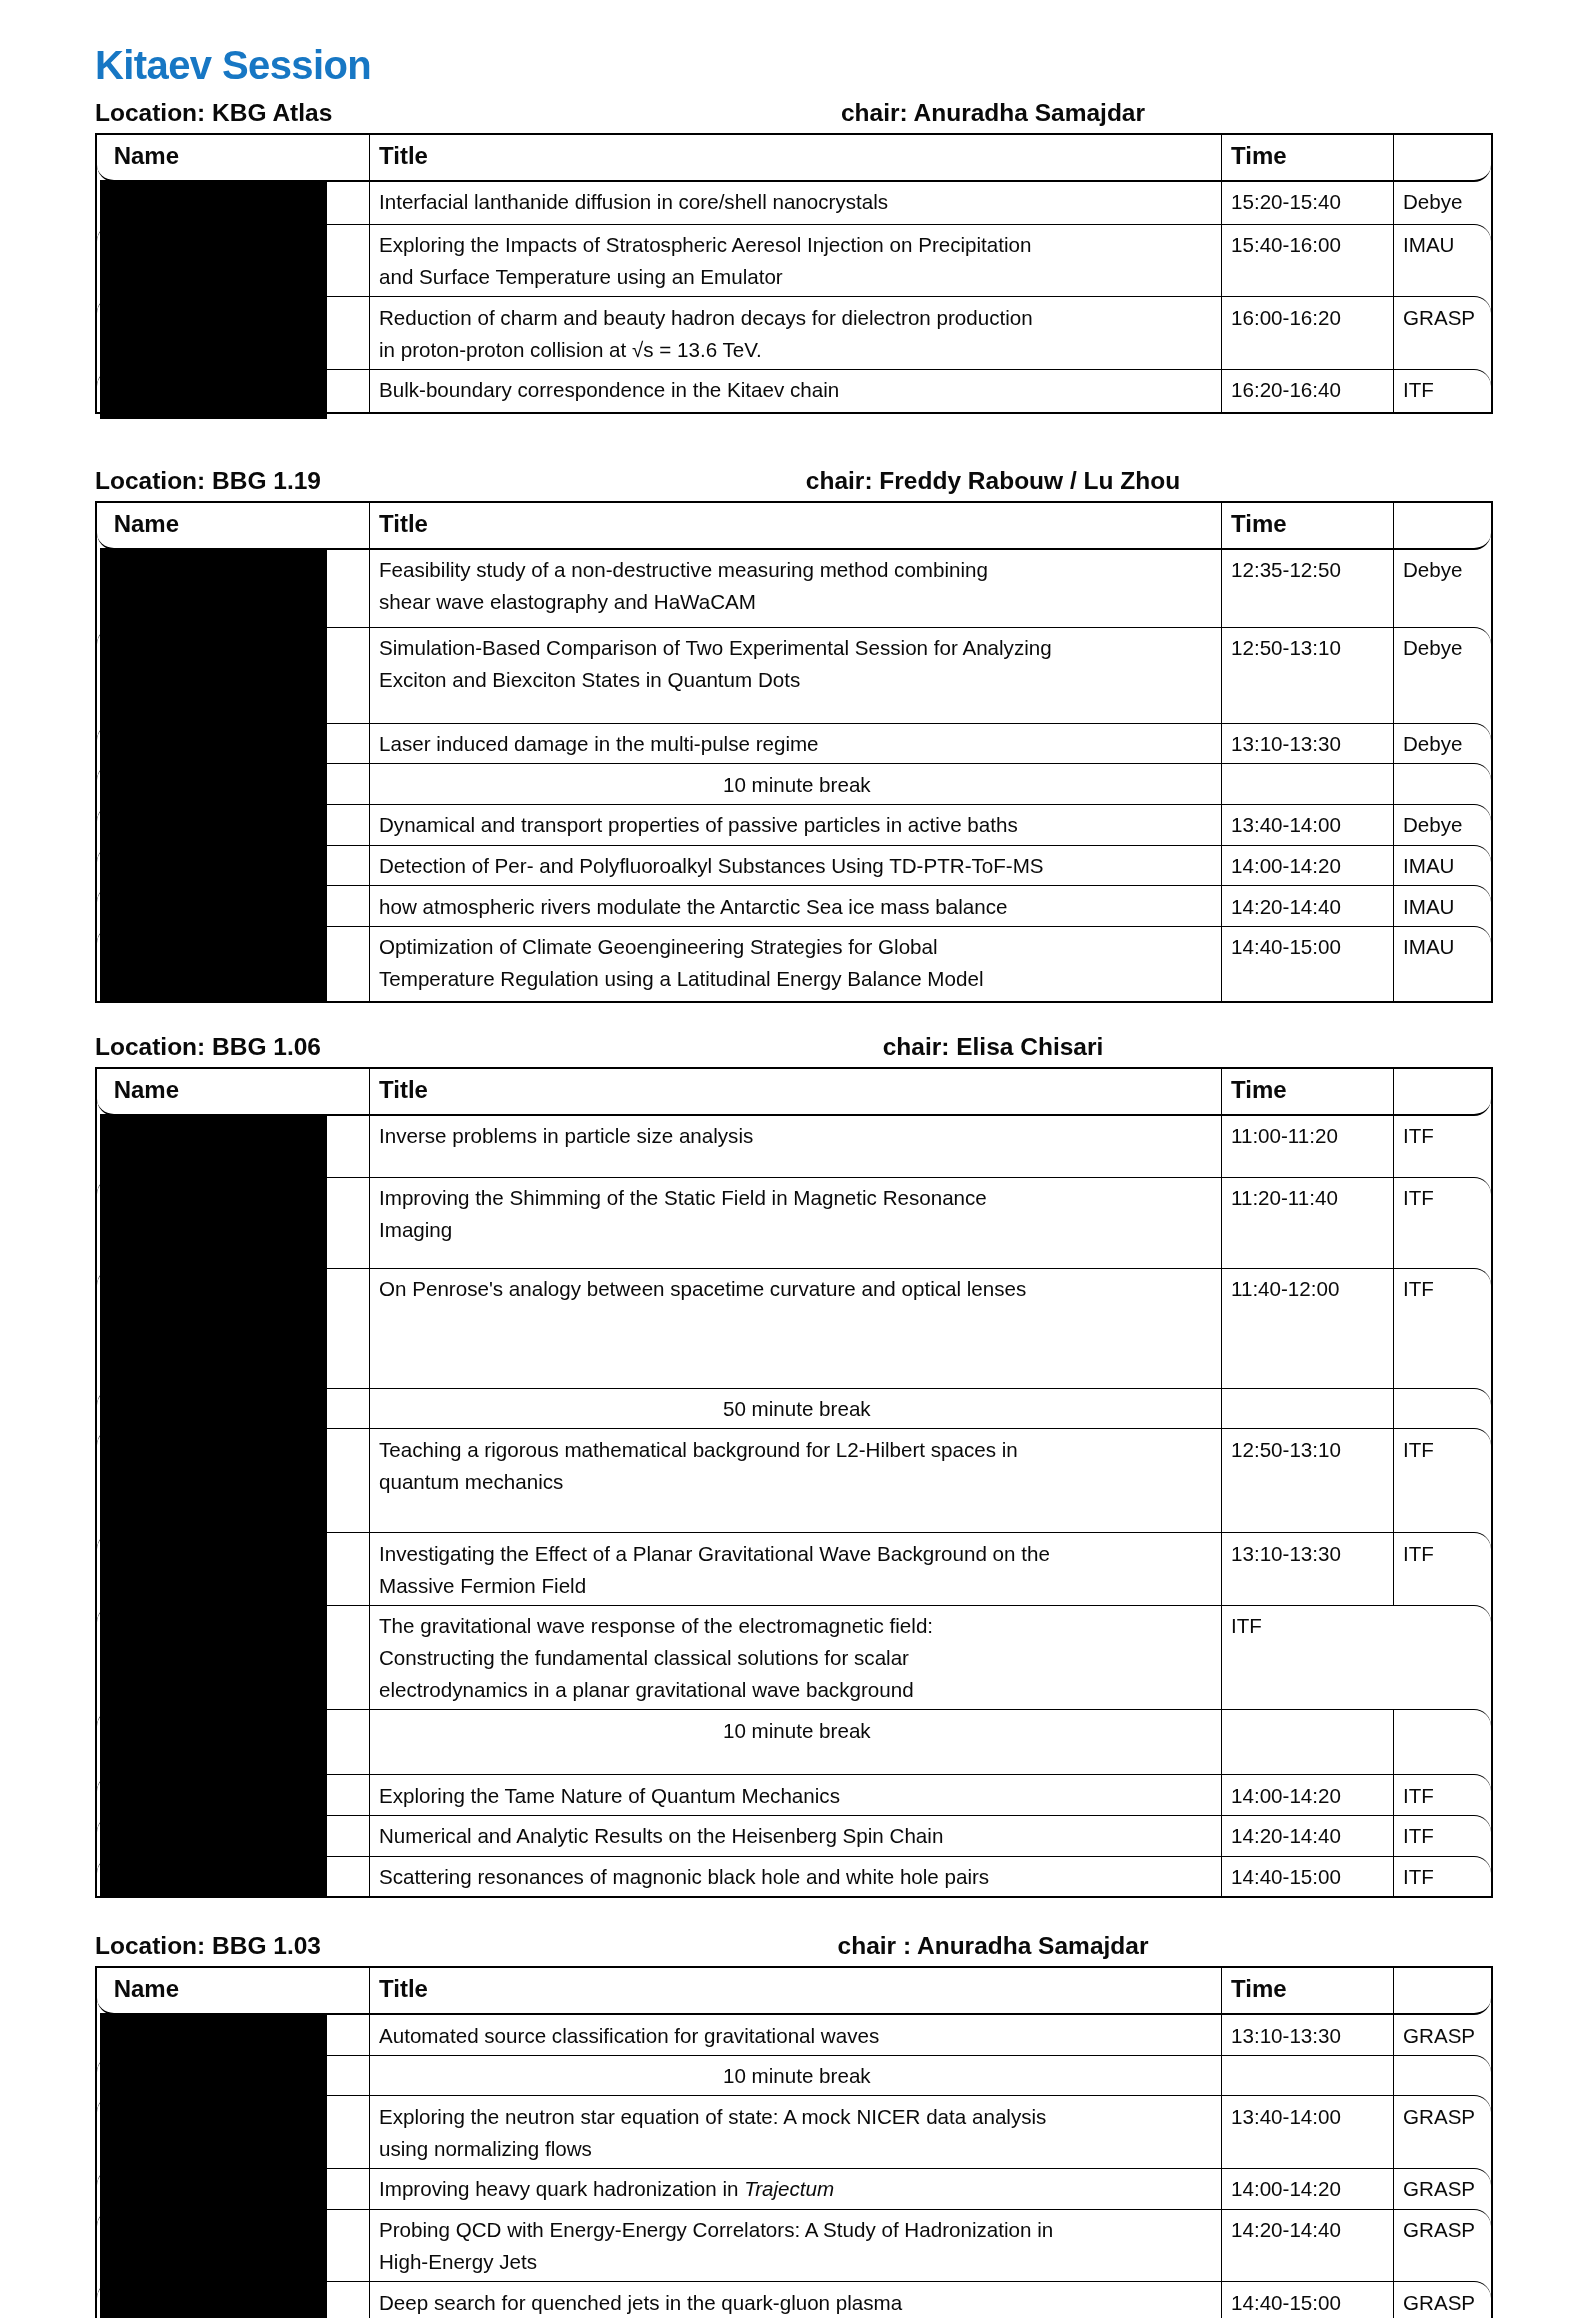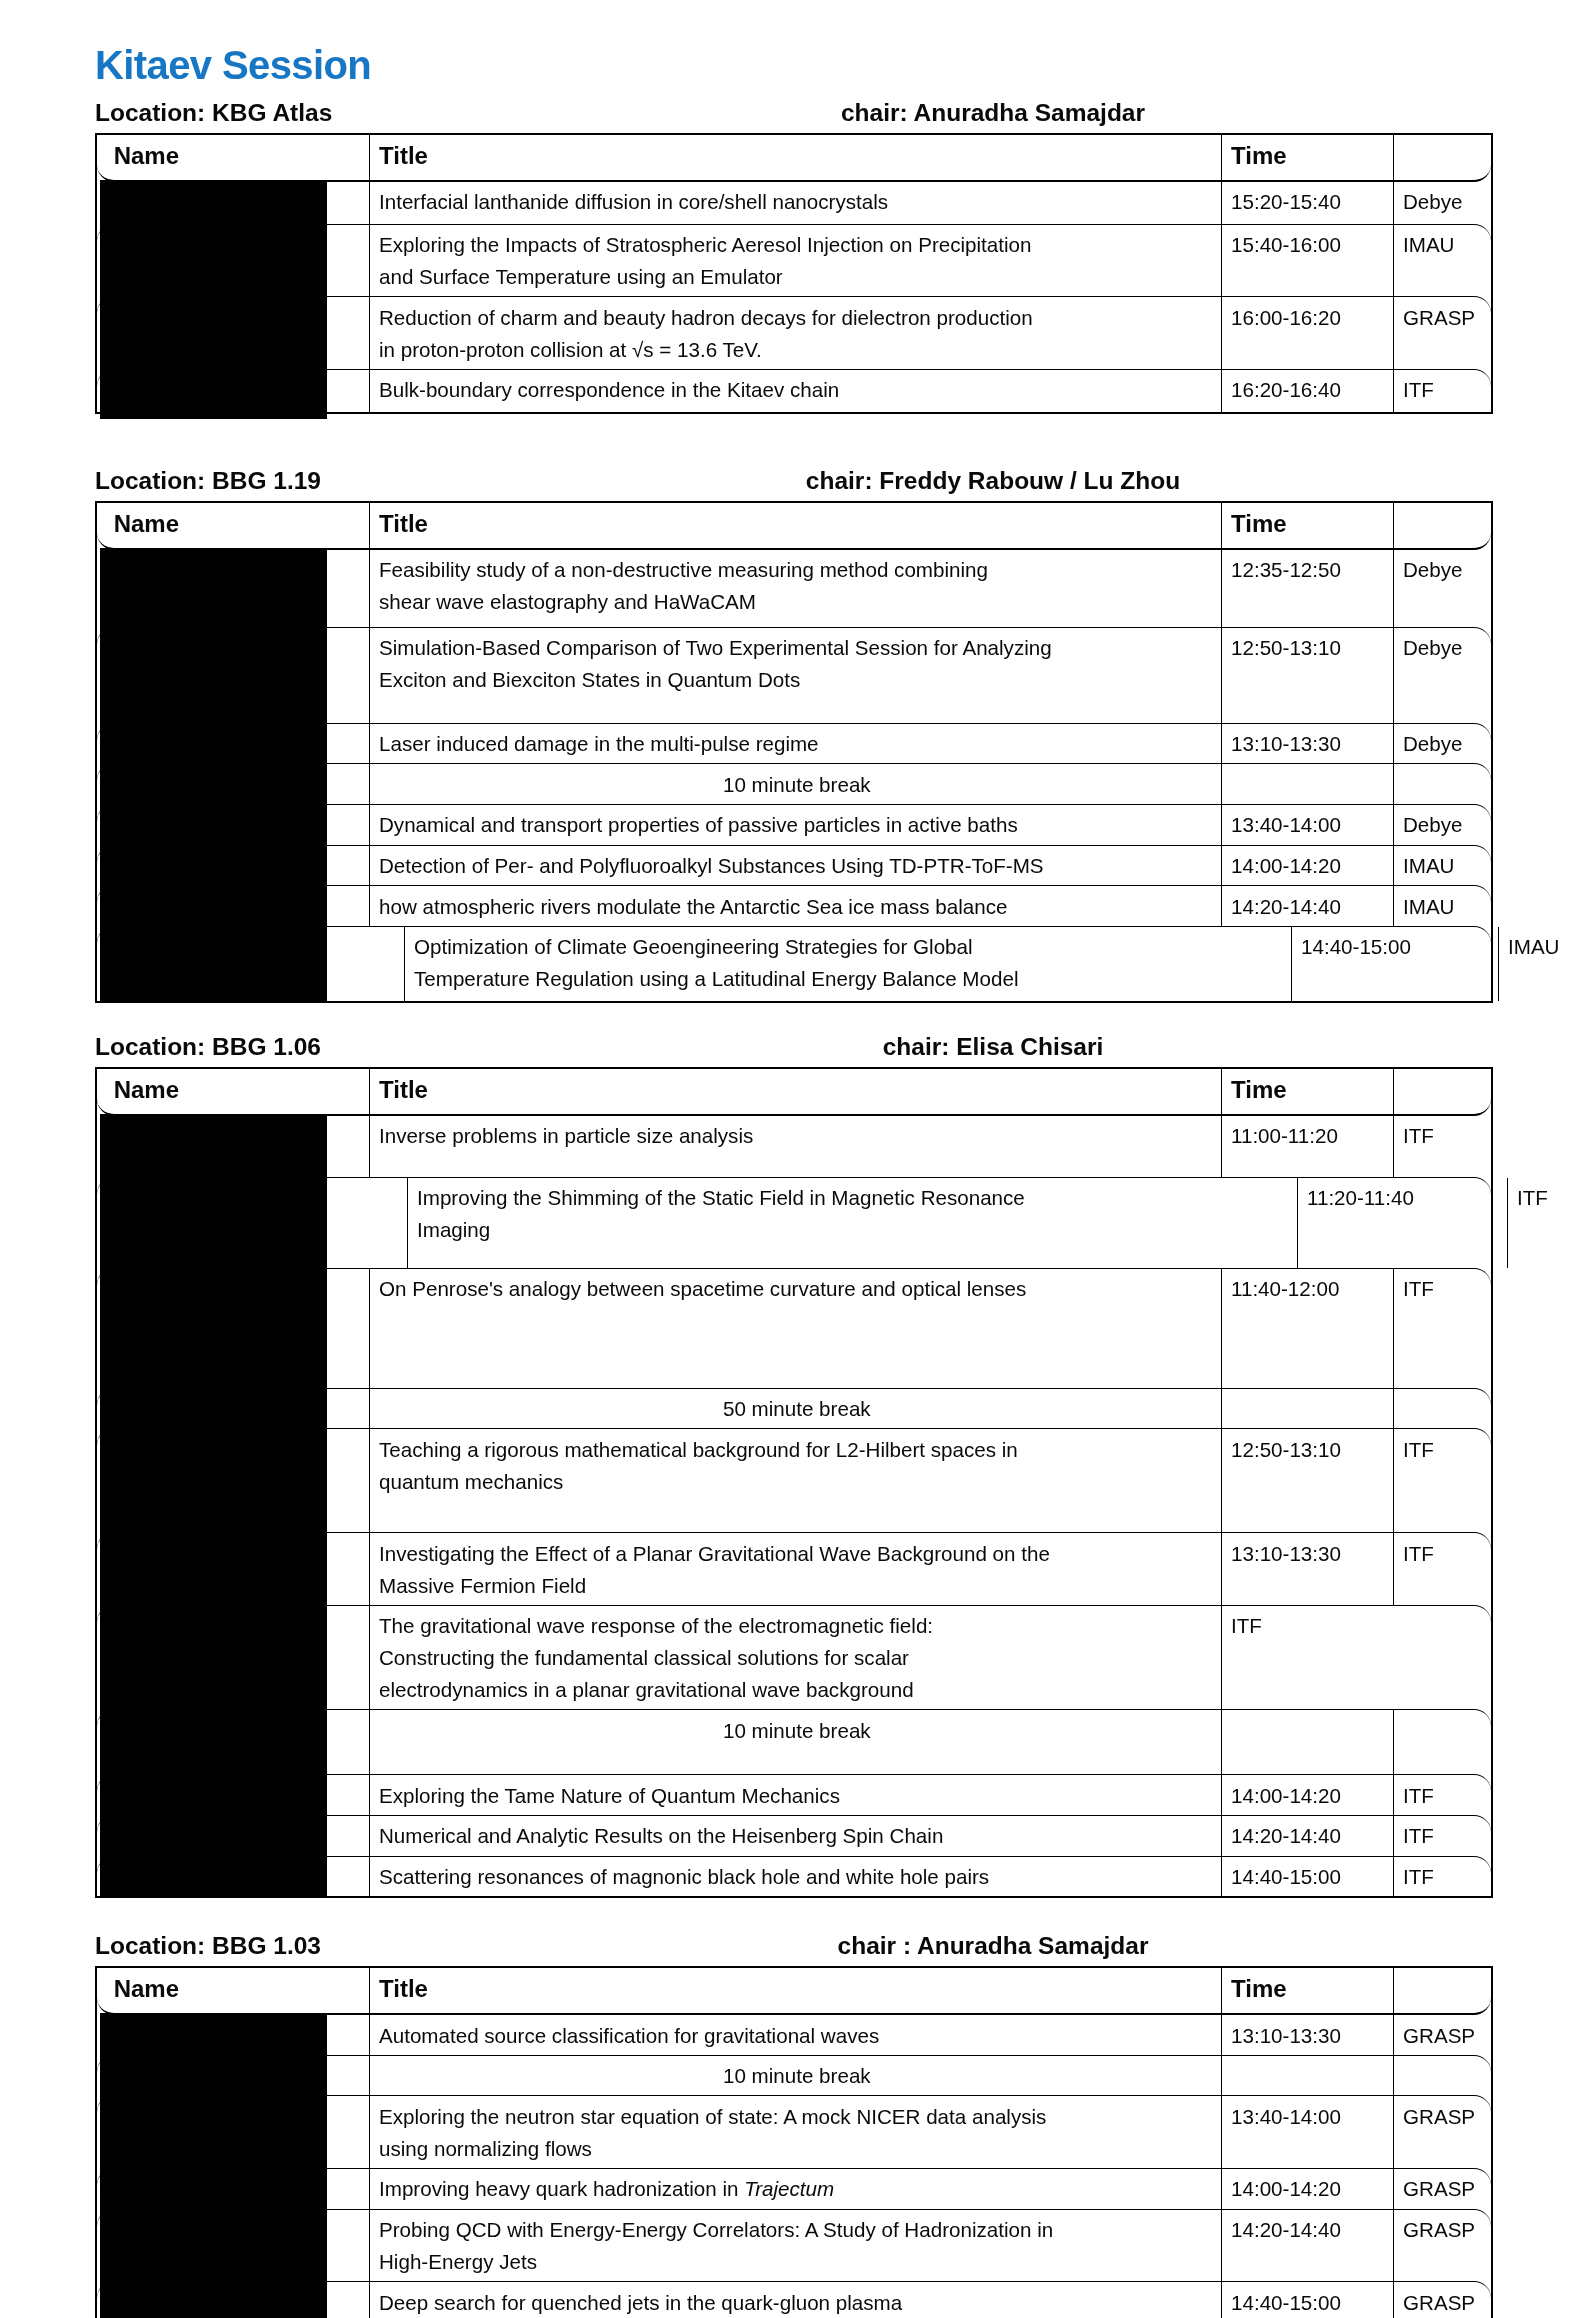--- a/index.html
+++ b/index.html
@@ -181,21 +181,21 @@
           <div class="c title-cell">Detection of Per- and Polyfluoroalkyl Substances Using TD-PTR-ToF-MS</div>
           <div class="c time-cell">14:00-14:20</div>
           <div class="c venue-cell">IMAU</div>
         </div>
         <div class="row" style="min-height: 35px;">
           <div class="c name-cell"></div>
           <div class="c title-cell">how atmospheric rivers modulate the Antarctic Sea ice mass balance</div>
           <div class="c time-cell">14:20-14:40</div>
           <div class="c venue-cell">IMAU</div>
         </div>
-        <div class="row" style="min-height: 74px; gap: 35px;">
+        <div class="row" style="min-height: 74px;">
           <div class="c name-cell"></div>
           <div class="c title-cell">Optimization of Climate Geoengineering Strategies for Global
 Temperature Regulation using a Latitudinal Energy Balance Model</div>
           <div class="c time-cell">14:40-15:00</div>
           <div class="c venue-cell">IMAU</div>
         </div>
         <div class="redaction"></div>
       </div>
   </div>
 
@@ -210,21 +210,21 @@
         <div class="c">Title</div>
         <div class="c">Time</div>
         <div class="c"></div>
       </div>
     <div class="row" style="min-height: 61px;">
           <div class="c name-cell"></div>
           <div class="c title-cell">Inverse problems in particle size analysis</div>
           <div class="c time-cell">11:00-11:20</div>
           <div class="c venue-cell">ITF</div>
         </div>
-        <div class="row" style="min-height: 90px; gap: 38px;">
+        <div class="row" style="min-height: 90px;">
           <div class="c name-cell"></div>
           <div class="c title-cell">Improving the Shimming of the Static Field in Magnetic Resonance
 Imaging</div>
           <div class="c time-cell">11:20-11:40</div>
           <div class="c venue-cell">ITF</div>
         </div>
         <div class="row" style="min-height: 119px;">
           <div class="c name-cell"></div>
           <div class="c title-cell">On Penrose's analogy between spacetime curvature and optical lenses</div>
           <div class="c time-cell">11:40-12:00</div>

